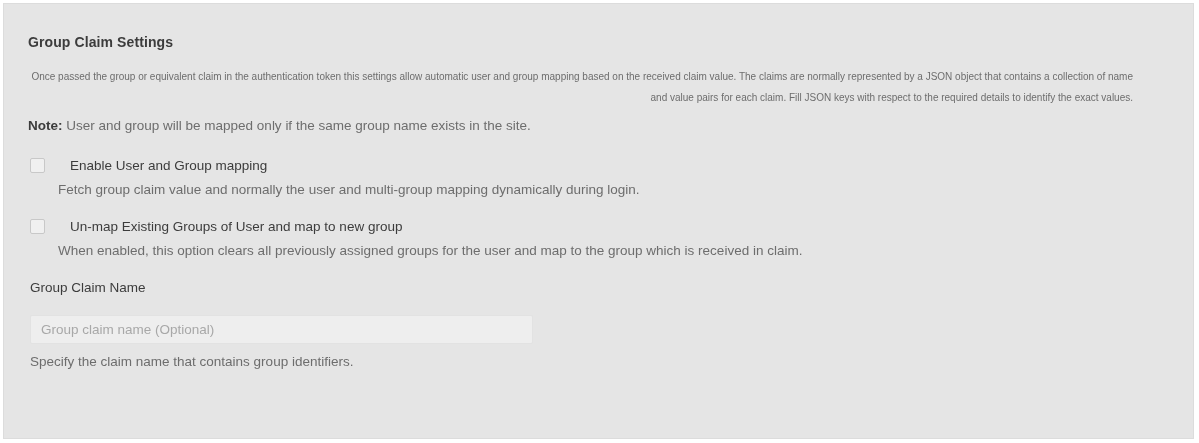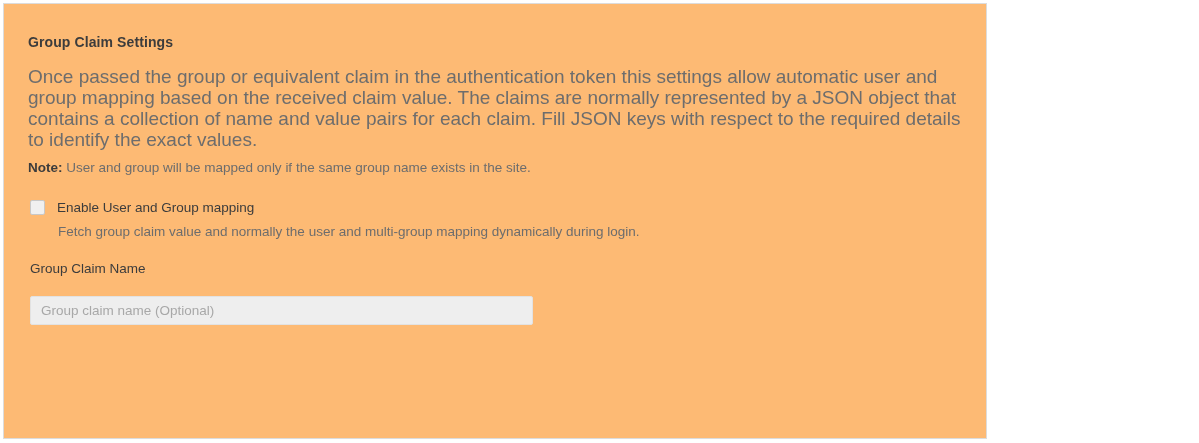--- a/index.html
+++ b/index.html
@@ -11,57 +11,59 @@
     width: 1199px;
     height: 443px;
     font-family: "Liberation Sans", sans-serif;
     color: #333333;
     overflow: hidden;
   }
   .panel {
     position: absolute;
     left: 3px;
     top: 3px;
-    width: 984px;
+    width: 1191px;
     height: 436px;
-    background: #fdba74;
+    background: #e5e5e5;
     border: 1px solid #dcdcdc;
     box-sizing: border-box;
   }
   .panel-inner {
     padding: 30px 24px 0 24px;
   }
   .section-title {
     font-size: 14px;
     font-weight: bold;
     color: #3c3c3c;
     margin: 0 0 16px 0;
     letter-spacing: 0.1px;
   }
   .description {
-    font-size: 19px;
+    font-size: 10px;
     line-height: 21px;
     color: #6d6d6d;
     margin: 0 0 4px 0;
     max-width: 1105px;
+    text-align: right;
   }
   .note-line {
     font-size: 13.5px;
     line-height: 20px;
     color: #6d6d6d;
     margin: 8px 0 22px 0;
   }
   .note-label {
     font-weight: bold;
     color: #3c3c3c;
   }
   .check-row {
     display: flex;
     align-items: center;
     margin: 0 0 7px 0;
+    gap: 13px;
   }
   .checkbox {
     width: 15px;
     height: 15px;
     border: 1px solid #c8c8c8;
     background: #f0f0f0;
     border-radius: 2px;
     box-sizing: border-box;
     margin: 0 12px 0 2px;
     flex: none;
@@ -117,18 +119,24 @@
     <p class="description">Once passed the group or equivalent claim in the authentication token this settings allow automatic user and group mapping based on the received claim value. The claims are normally represented by a JSON object that contains a collection of name and value pairs for each claim. Fill JSON keys with respect to the required details to identify the exact values.</p>
 
     <p class="note-line"><span class="note-label">Note:</span><span> User and group will be mapped only if the same group name exists in the site.</span></p>
 
     <div class="check-row">
       <span class="checkbox"></span>
       <span class="check-label">Enable User and Group mapping</span>
     </div>
     <div class="help-text">Fetch group claim value and normally the user and multi-group mapping dynamically during login.</div>
 
+    <div class="check-row">
+      <span class="checkbox"></span>
+      <span class="check-label">Un-map Existing Groups of User and map to new group</span>
+    </div>
+    <div class="help-text">When enabled, this option clears all previously assigned groups for the user and map to the group which is received in claim.</div>
 
     <div class="field-label">Group Claim Name</div>
     <input class="text-input" type="text" placeholder="Group claim name (Optional)" style="">
+    <div class="field-hint">Specify the claim name that contains group identifiers.</div>
 
   </div>
 </div>
 
 </body></html>

